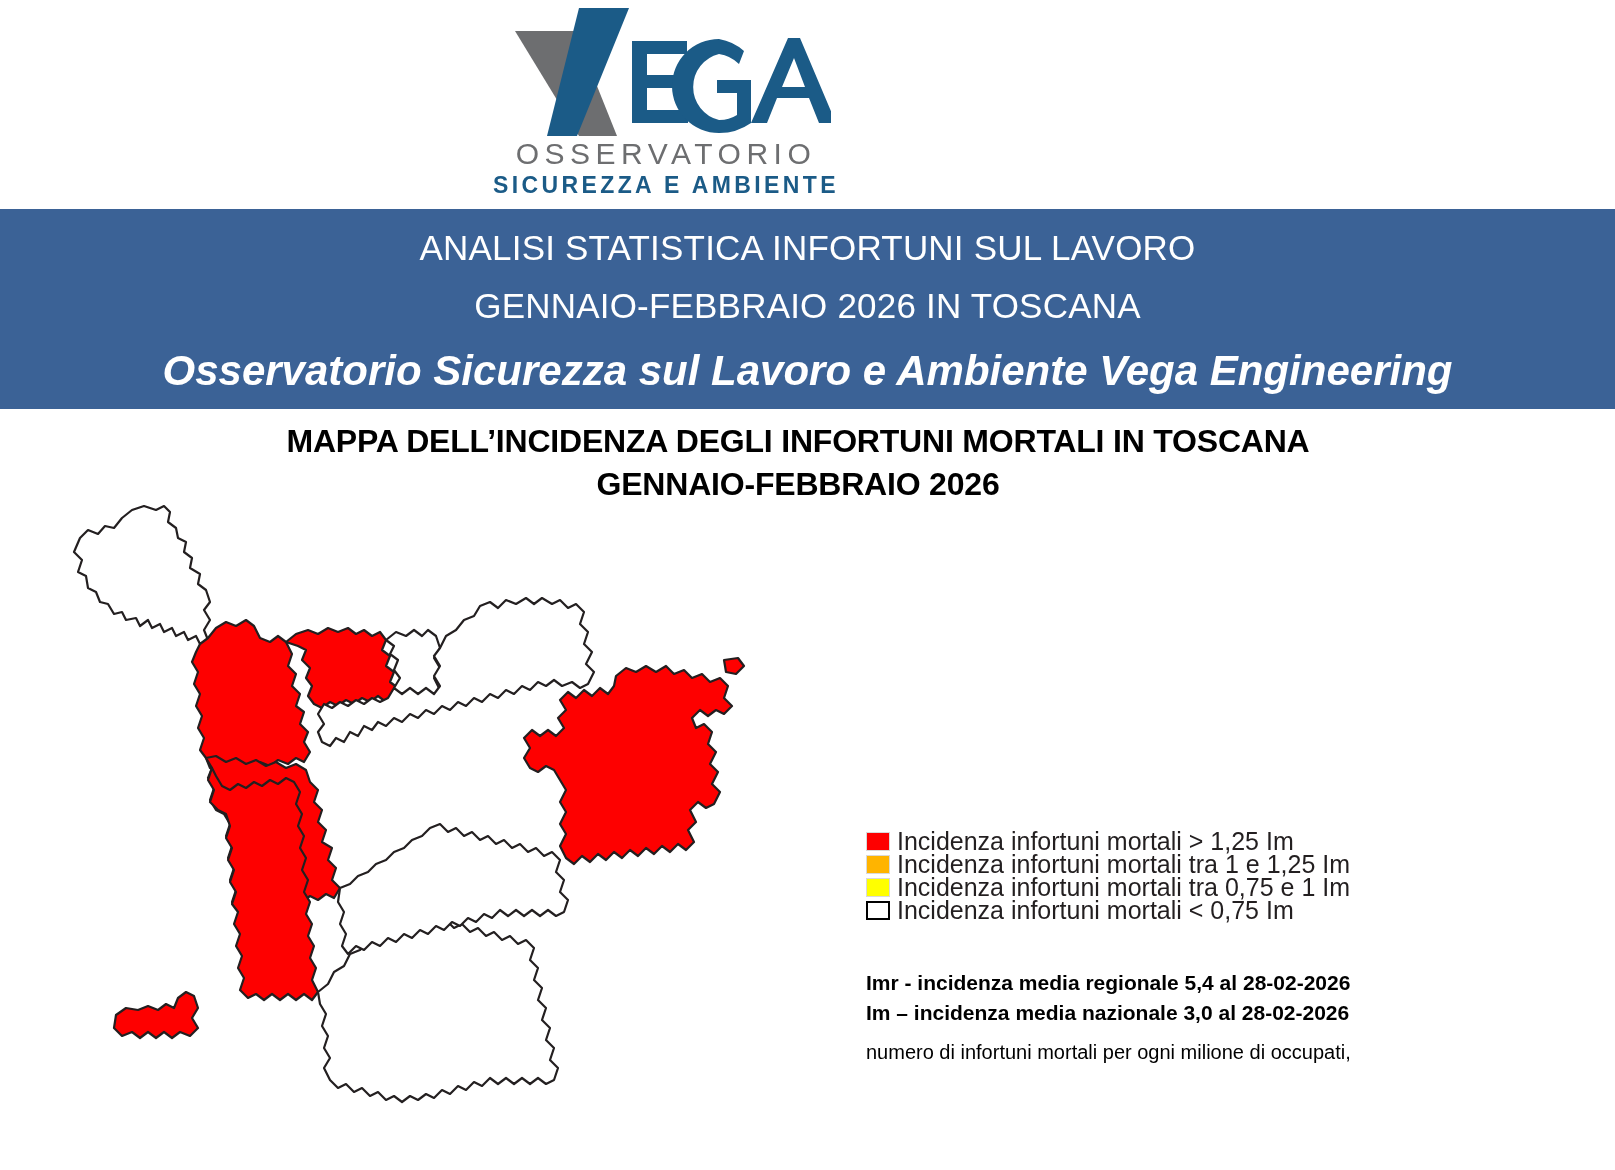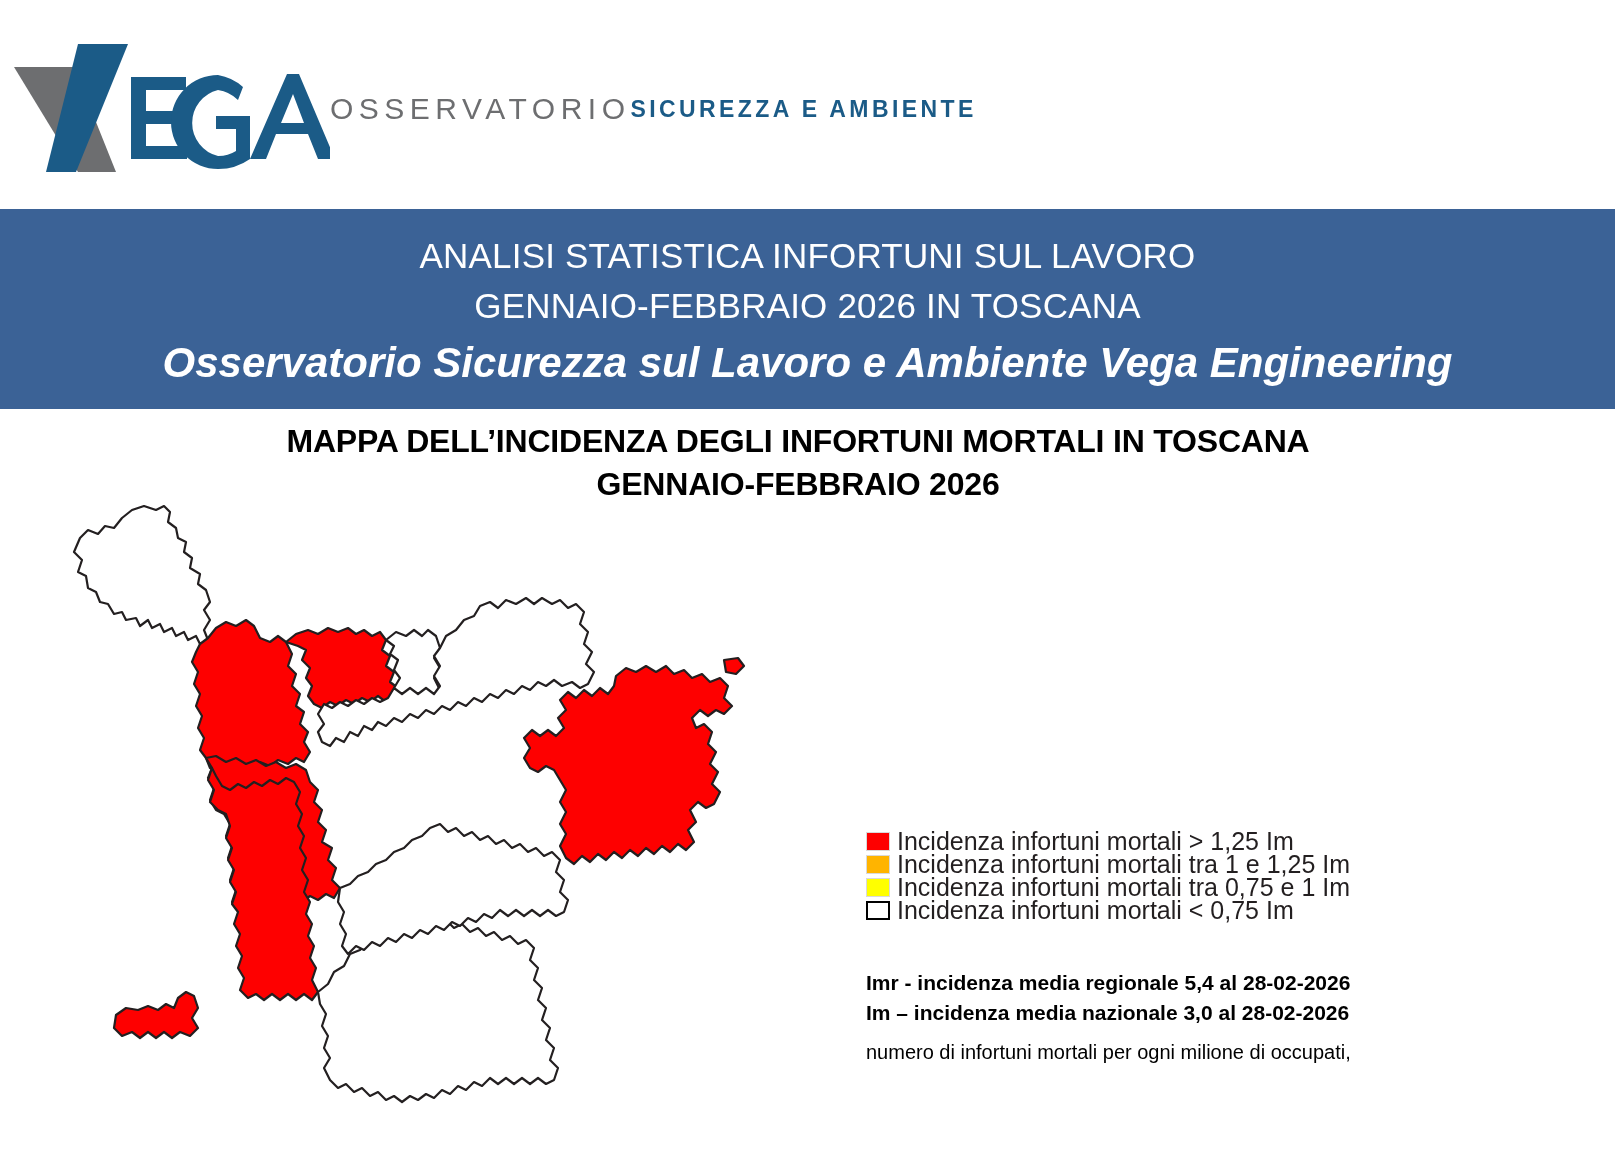--- a/index.html
+++ b/index.html
@@ -19,21 +19,21 @@
     background: #ffffff;
   }
 
   
   .logo-block {
     position: absolute;
     left: 0; top: 8px;
     width: 1332px;
     height: 200px;
     display: flex;
-    flex-direction: row;
+    flex-direction: column;
     align-items: center;
     justify-content: flex-start;
   }
   .logo-mark {
     position: relative;
     width: 330px;
     height: 128px;
     display: block;
   }
   .logo-sub1 {
@@ -63,20 +63,21 @@
     left: 0; top: 209px;
     width: 1615px;
     height: 200px;
     background: #3b6296;
     color: #ffffff;
     display: flex;
     flex-direction: column;
     align-items: center;
     justify-content: center;
     padding-top: 4px;
+    gap: 8px;
   }
   .banner-line {
     font-size: 35px;
     font-weight: 400;
     letter-spacing: 0.2px;
     line-height: 1.42;
     text-align: center;
     white-space: nowrap;
   }
   .banner-line-italic {

